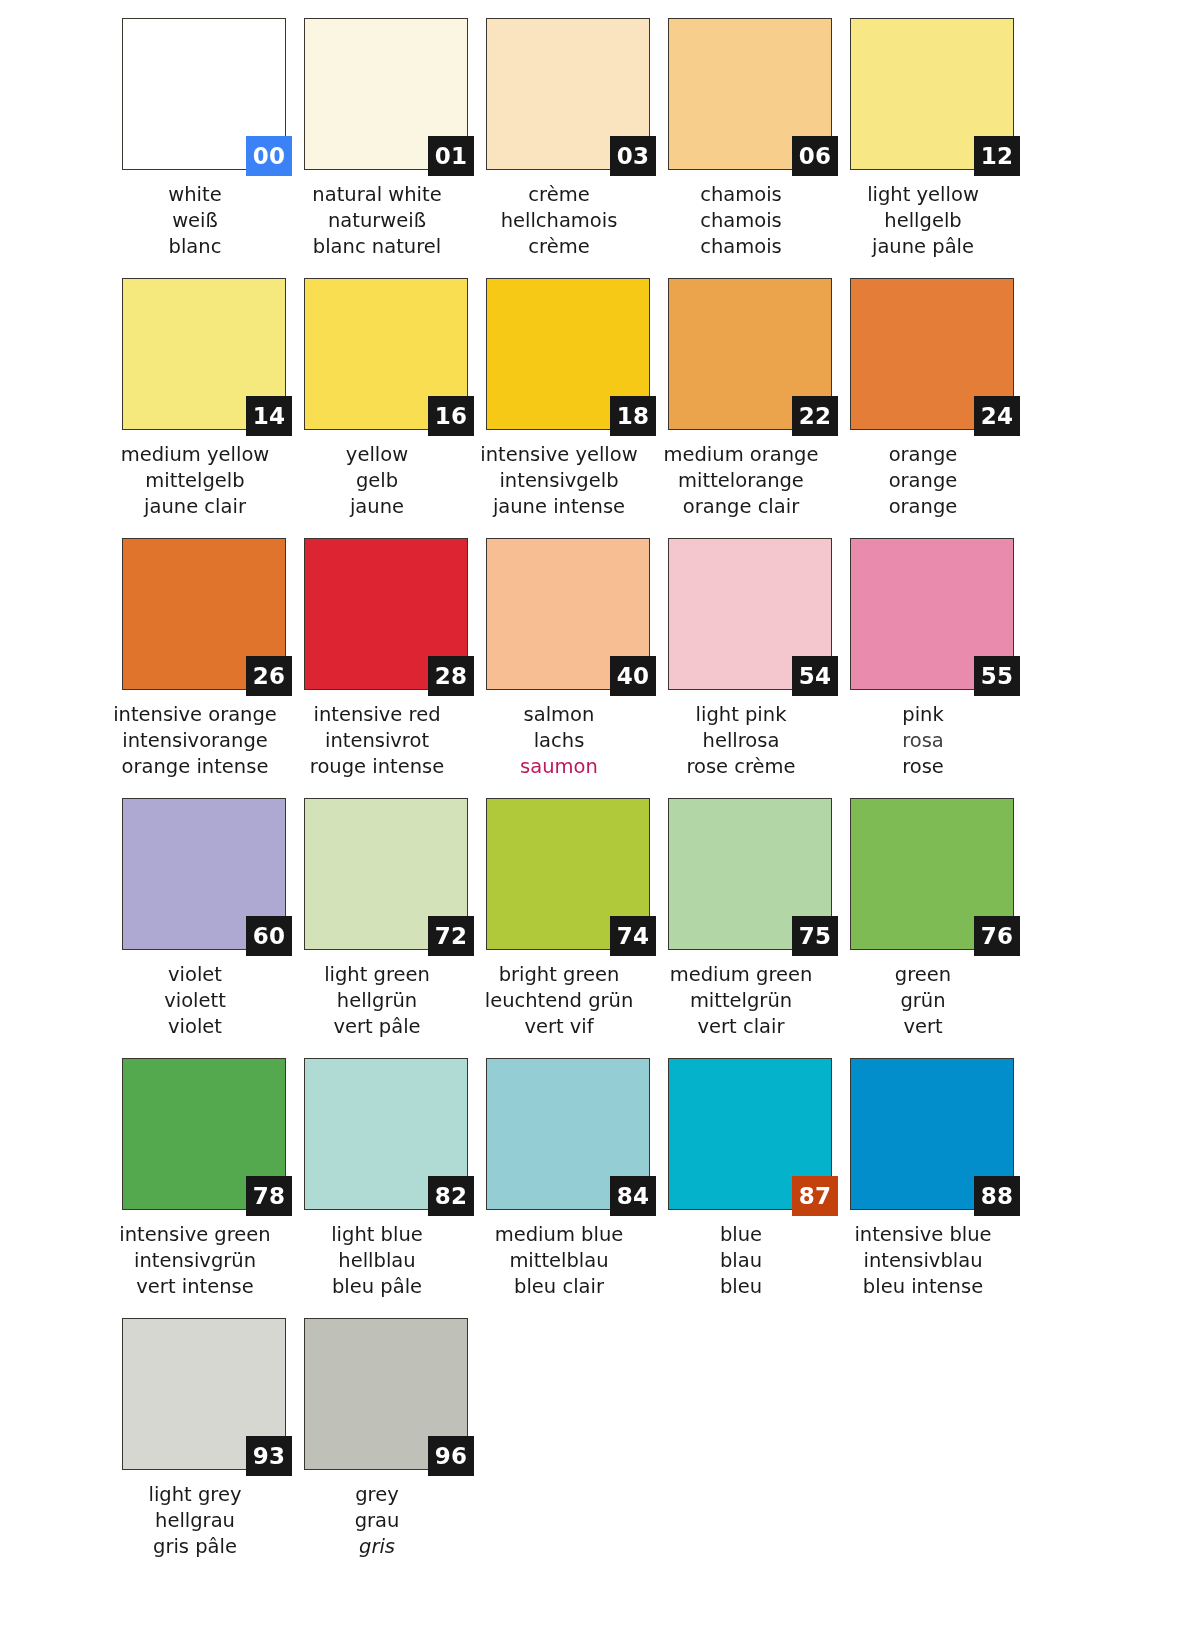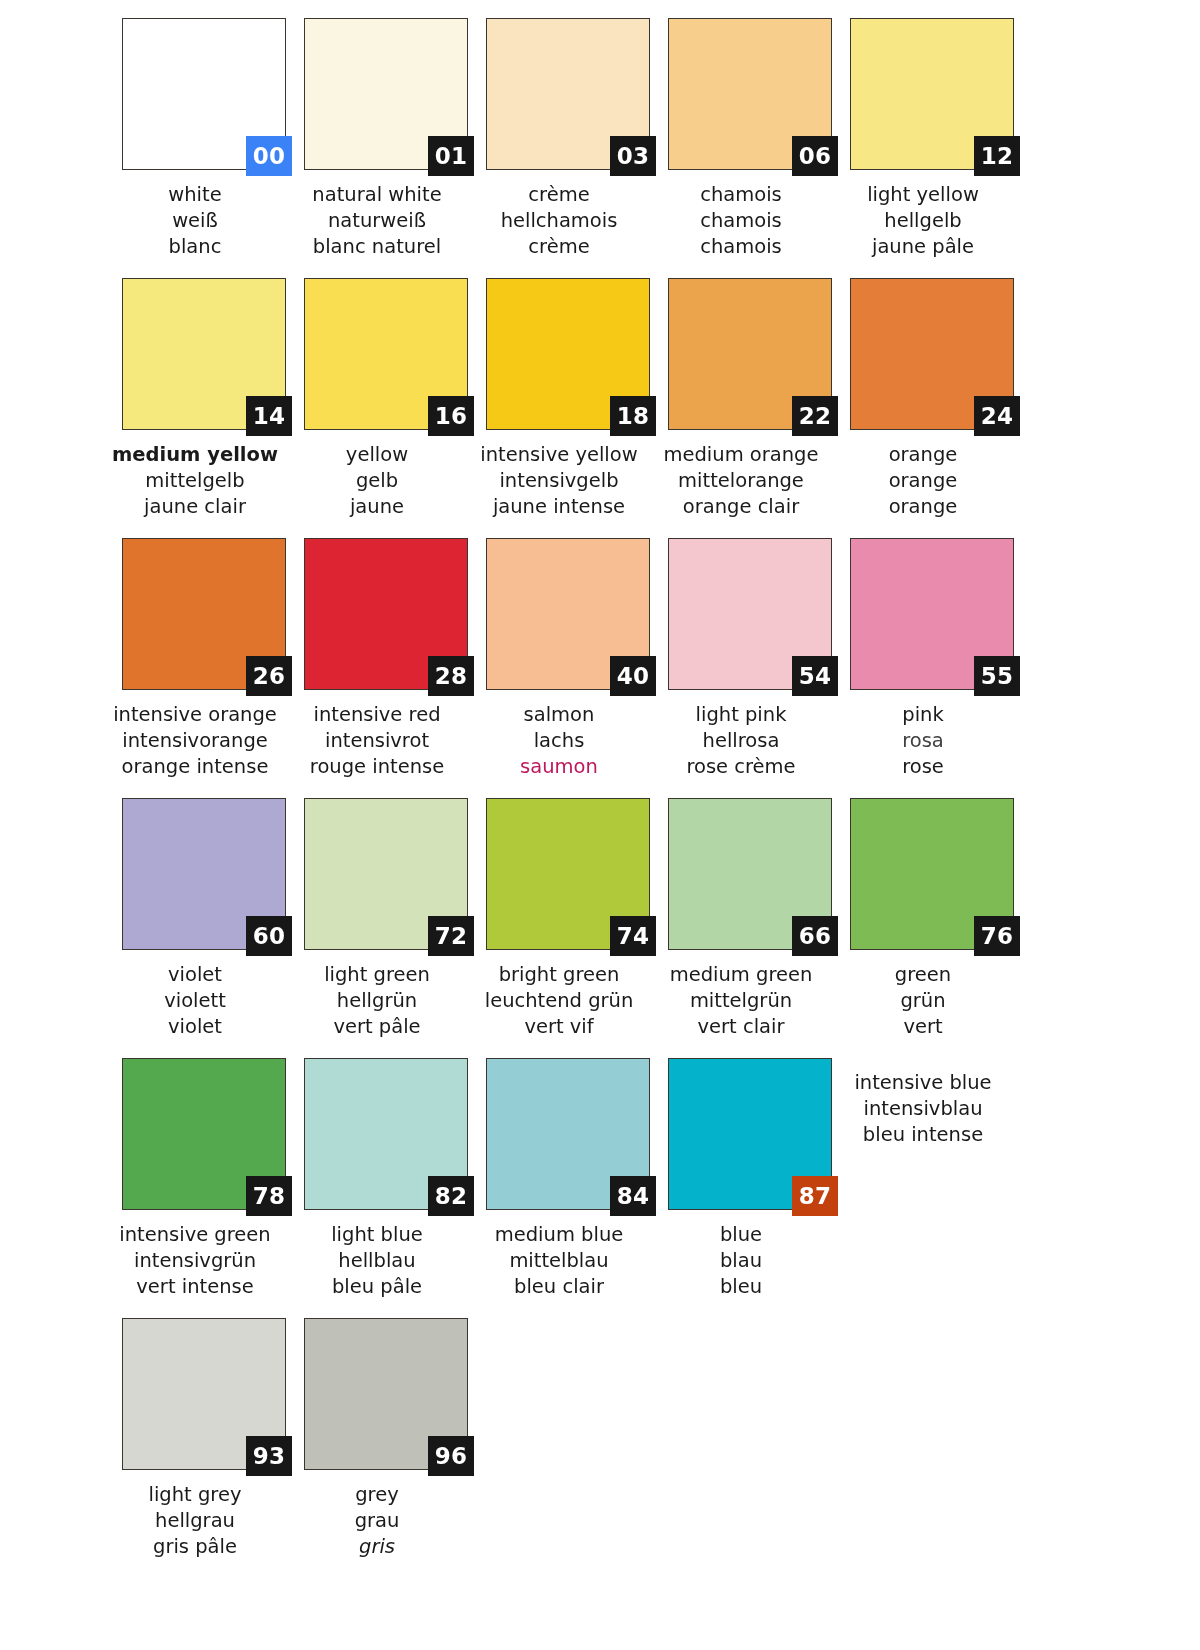--- a/index.html
+++ b/index.html
@@ -142,21 +142,21 @@
           <div style="color: rgb(26, 26, 26);">hellgelb</div>
           <div style="color: rgb(26, 26, 26);">jaune pâle</div>
         </div>
       </div>
       <div class="cell">
         <div class="swatch-wrap">
           <div class="swatch" style="background: rgb(245, 232, 124); border-color: rgb(58, 53, 46);"></div>
           <div class="badge" style="background: rgb(23, 23, 23); color: rgb(255, 255, 255);">14</div>
         </div>
         <div class="labels">
-          <div style="color: rgb(26, 26, 26); font-weight: bold;">medium yellow</div>
+          <div style="color: rgb(26, 26, 26);">medium yellow</div>
           <div style="color: rgb(26, 26, 26);">mittelgelb</div>
           <div style="color: rgb(26, 26, 26);">jaune clair</div>
         </div>
       </div>
       <div class="cell">
         <div class="swatch-wrap">
           <div class="swatch" style="background: rgb(248, 222, 80); border-color: rgb(58, 53, 46);"></div>
           <div class="badge" style="background: rgb(23, 23, 23); color: rgb(255, 255, 255);">16</div>
         </div>
         <div class="labels">
@@ -282,21 +282,21 @@
         </div>
         <div class="labels">
           <div style="color: rgb(26, 26, 26);">bright green</div>
           <div style="color: rgb(26, 26, 26);">leuchtend grün</div>
           <div style="color: rgb(26, 26, 26);">vert vif</div>
         </div>
       </div>
       <div class="cell">
         <div class="swatch-wrap">
           <div class="swatch" style="background: rgb(179, 214, 166); border-color: rgb(58, 53, 46);"></div>
-          <div class="badge" style="background: rgb(23, 23, 23); color: rgb(255, 255, 255);">66</div>
+          <div class="badge" style="background: rgb(23, 23, 23); color: rgb(255, 255, 255);">75</div>
         </div>
         <div class="labels">
           <div style="color: rgb(26, 26, 26);">medium green</div>
           <div style="color: rgb(26, 26, 26);">mittelgrün</div>
           <div style="color: rgb(26, 26, 26);">vert clair</div>
         </div>
       </div>
       <div class="cell">
         <div class="swatch-wrap">
           <div class="swatch" style="background: rgb(127, 187, 84); border-color: rgb(58, 53, 46);"></div>
@@ -346,20 +346,24 @@
           <div class="swatch" style="background: rgb(4, 178, 203); border-color: rgb(58, 53, 46);"></div>
           <div class="badge" style="background: #c2410c; color: rgb(255, 255, 255);">87</div>
         </div>
         <div class="labels">
           <div style="color: rgb(26, 26, 26);">blue</div>
           <div style="color: rgb(26, 26, 26);">blau</div>
           <div style="color: rgb(26, 26, 26);">bleu</div>
         </div>
       </div>
       <div class="cell">
+        <div class="swatch-wrap">
+          <div class="swatch" style="background: rgb(1, 142, 203); border-color: rgb(58, 53, 46);"></div>
+          <div class="badge" style="background: rgb(23, 23, 23); color: rgb(255, 255, 255);">88</div>
+        </div>
         <div class="labels">
           <div style="color: rgb(26, 26, 26);">intensive blue</div>
           <div style="color: rgb(26, 26, 26);">intensivblau</div>
           <div style="color: rgb(26, 26, 26);">bleu intense</div>
         </div>
       </div>
       <div class="cell">
         <div class="swatch-wrap">
           <div class="swatch" style="background: rgb(214, 215, 209); border-color: rgb(58, 53, 46);"></div>
           <div class="badge" style="background: rgb(23, 23, 23); color: rgb(255, 255, 255);">93</div>

